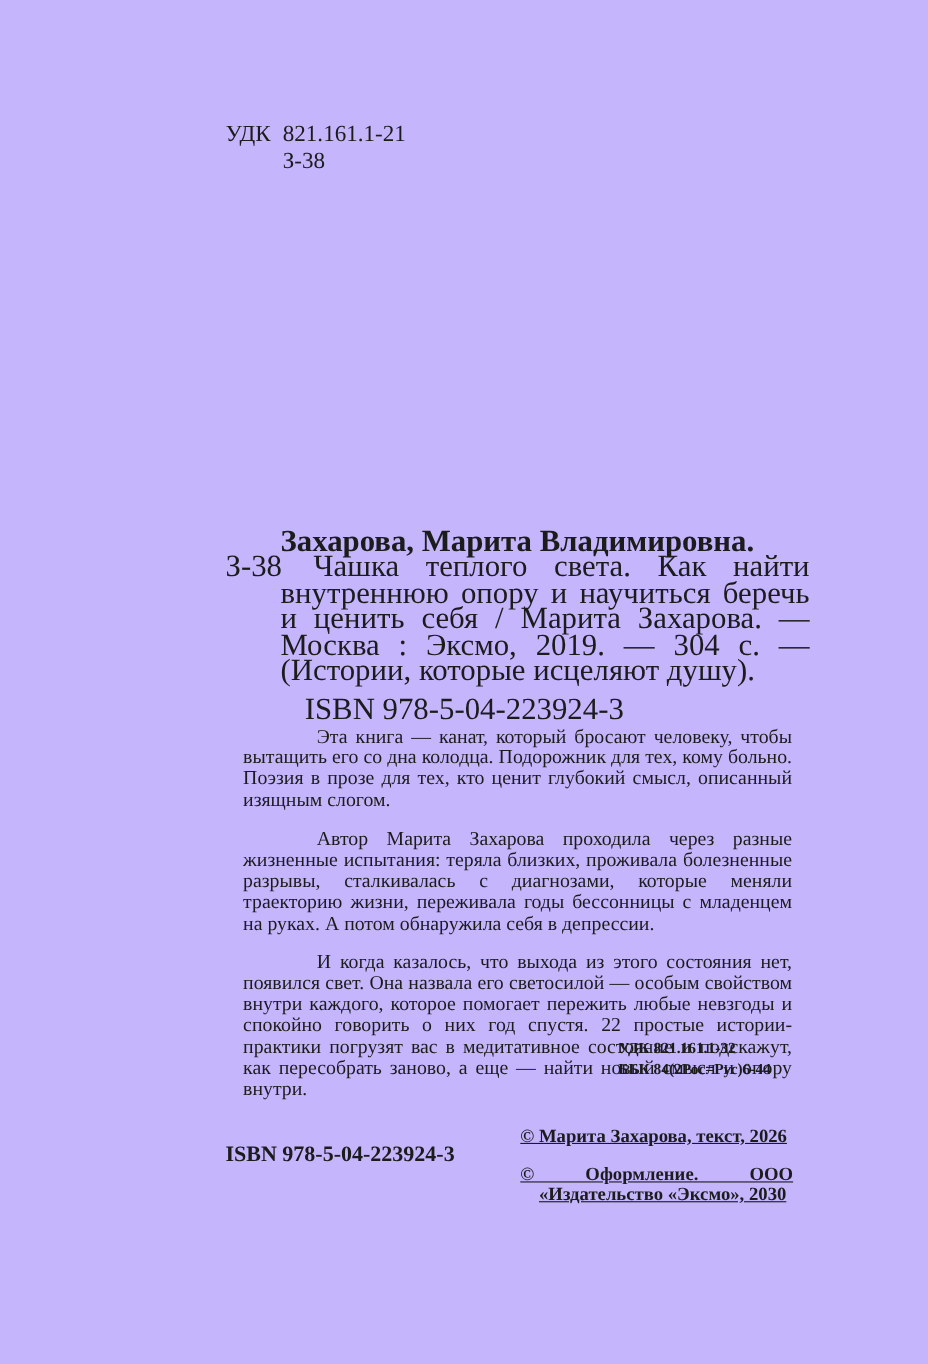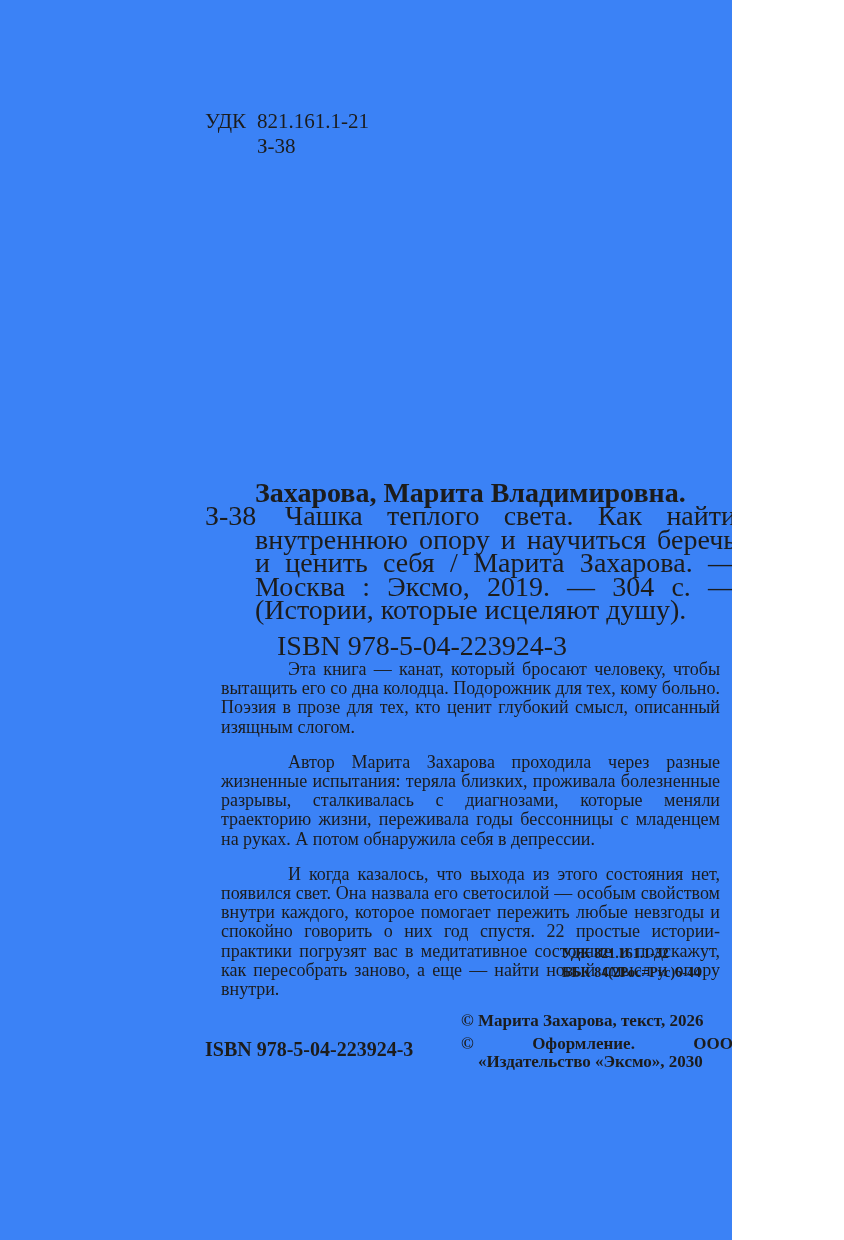--- a/index.html
+++ b/index.html
@@ -2,23 +2,23 @@
 <html lang="ru"><head>
 <meta charset="utf-8">
 <style>
   html, body {
     margin: 0;
     padding: 0;
     background: #ffffff;
   }
   .page {
     position: relative;
-    width: 732px;
+    width: 844px;
     height: 1240px;
-    background: #3b82f6;
+    background: #c4b5fd;
     font-family: "Liberation Serif", serif;
     color: #1c1c1c;
     overflow: hidden;
   }
 
   
   .top-codes {
     position: absolute;
     left: 205px;
     top: 109px;
@@ -103,24 +103,25 @@
   .copyright {
     position: absolute;
     left: 457px;
     top: 1008px;
     width: 280px;
     font-size: 17px;
     line-height: 18.6px;
     font-weight: bold;
   }
   .copyright p {
-    margin: 4px;
+    margin: 16px;
     padding-left: 17px;
     text-indent: -17px;
     text-align: justify;
+    text-decoration: underline;
   }
 </style>
 </head>
 <body>
 
 <div class="page">
 
   <div class="top-codes">
     <div class="code-row">
       <span class="code-label">УДК</span>

